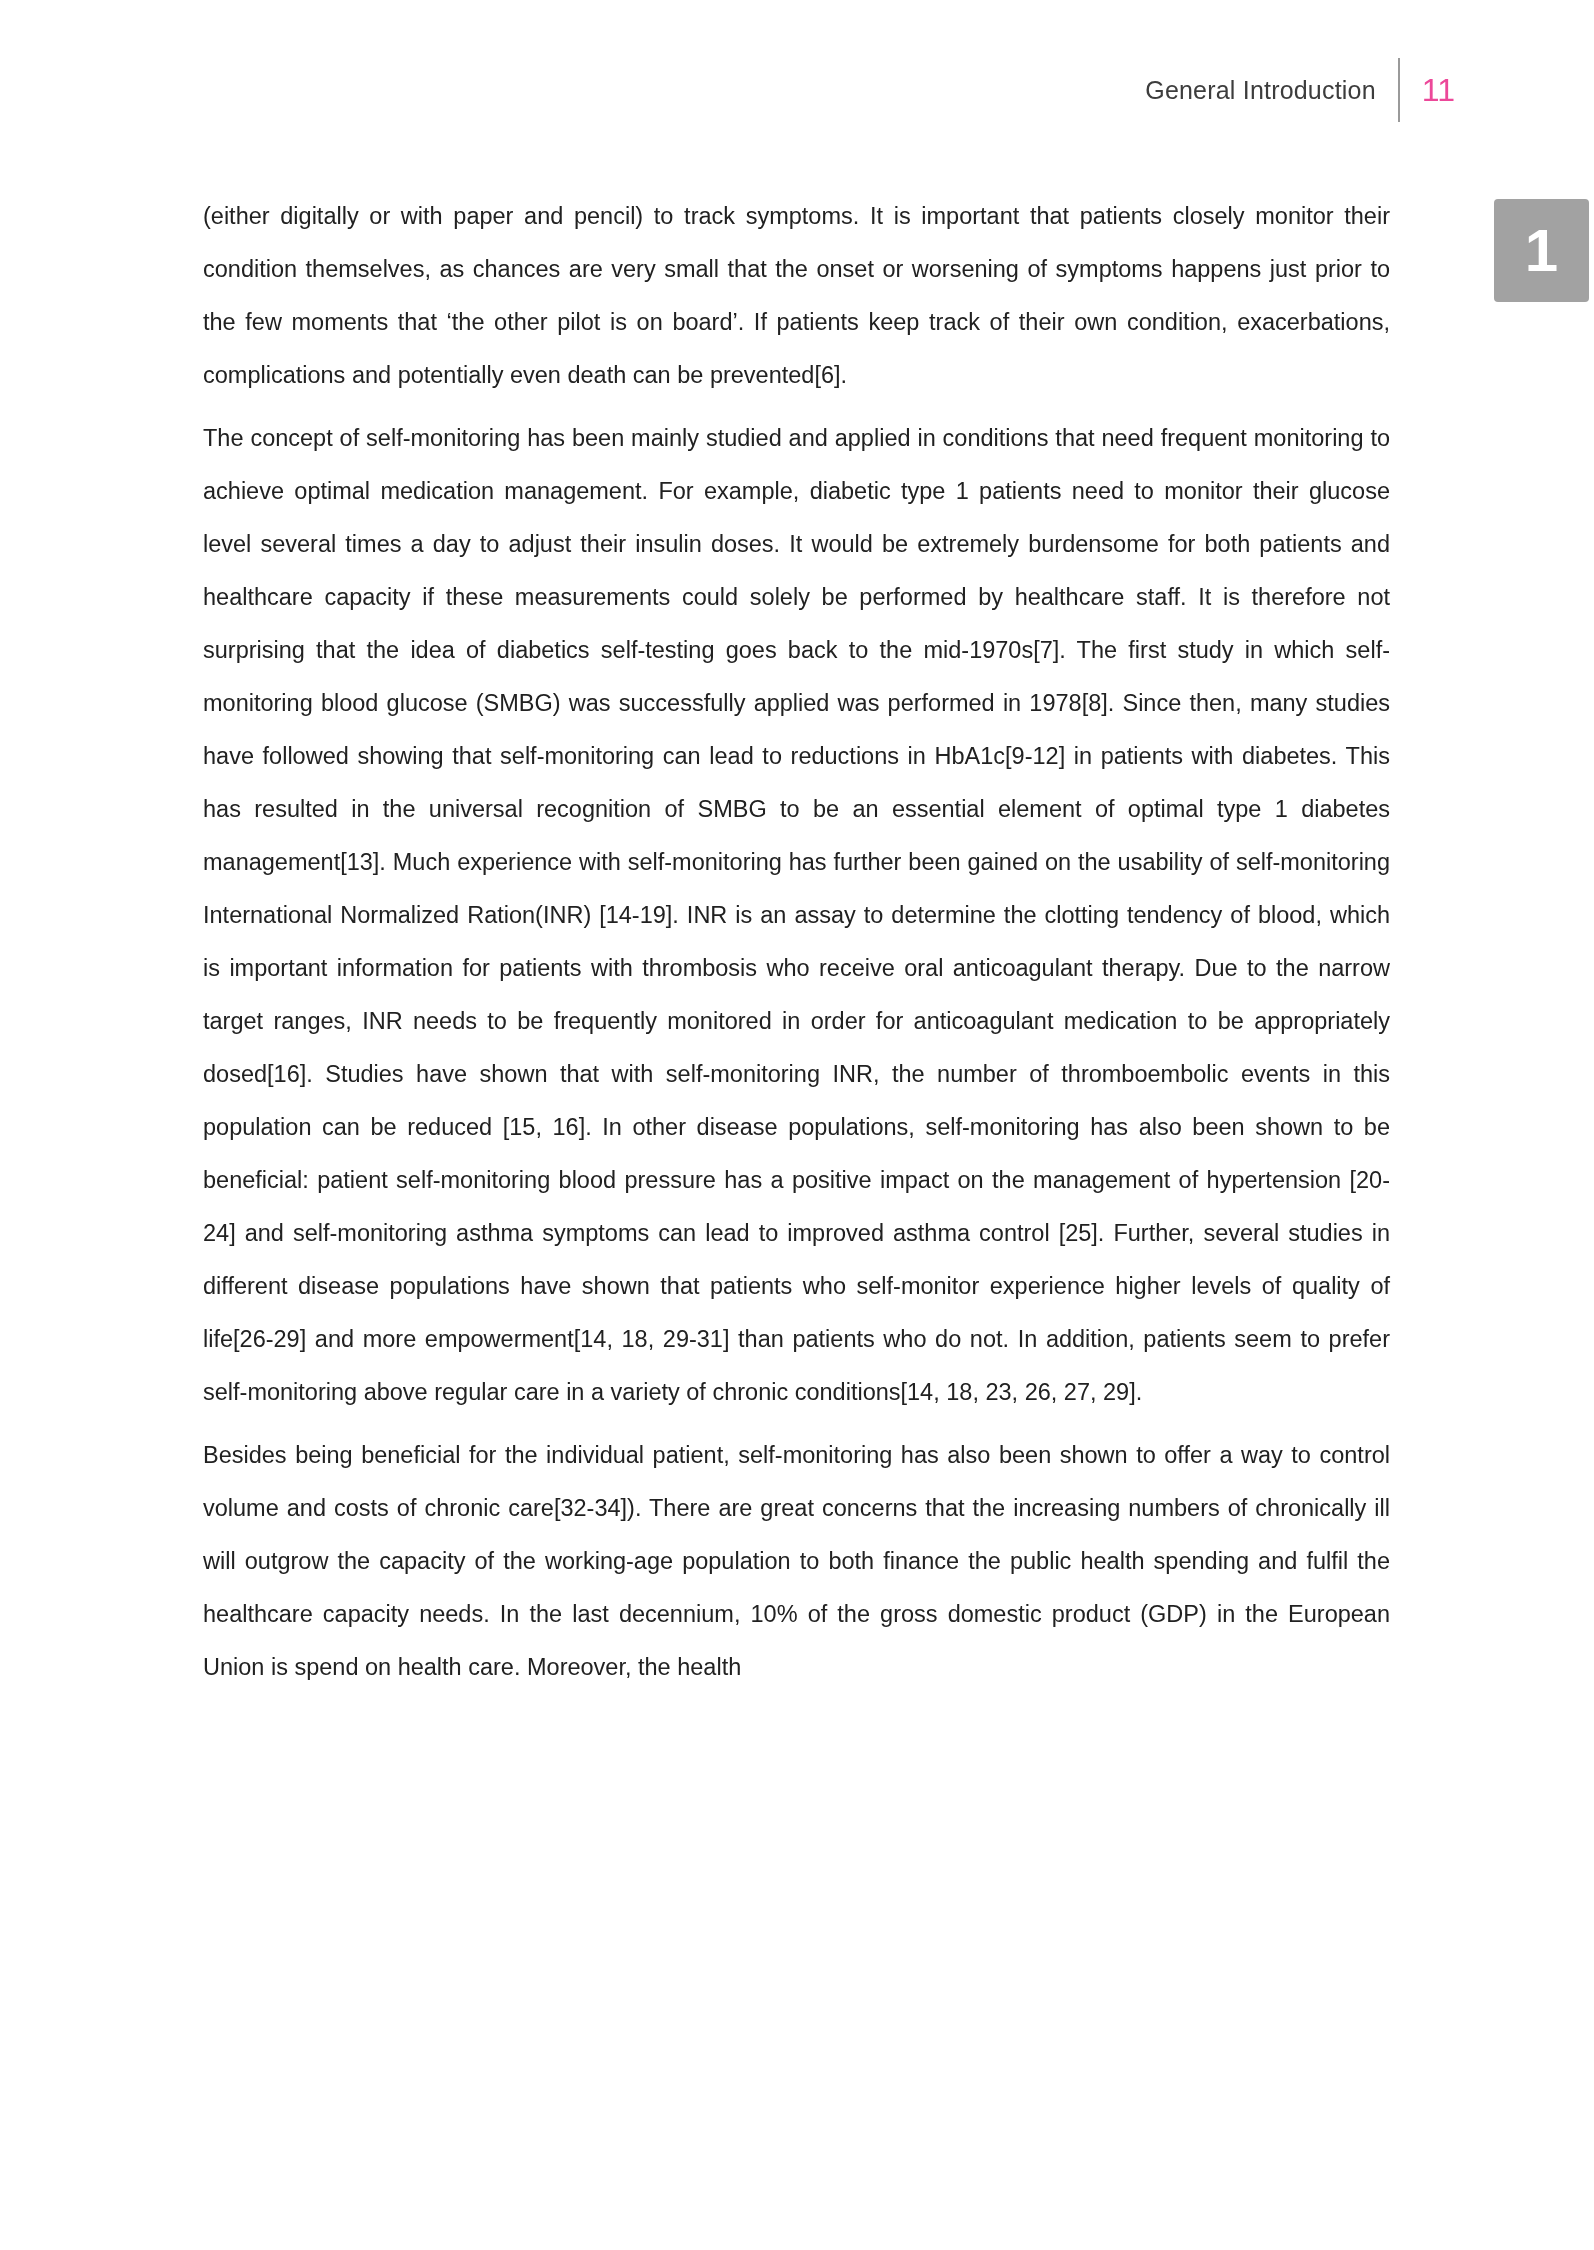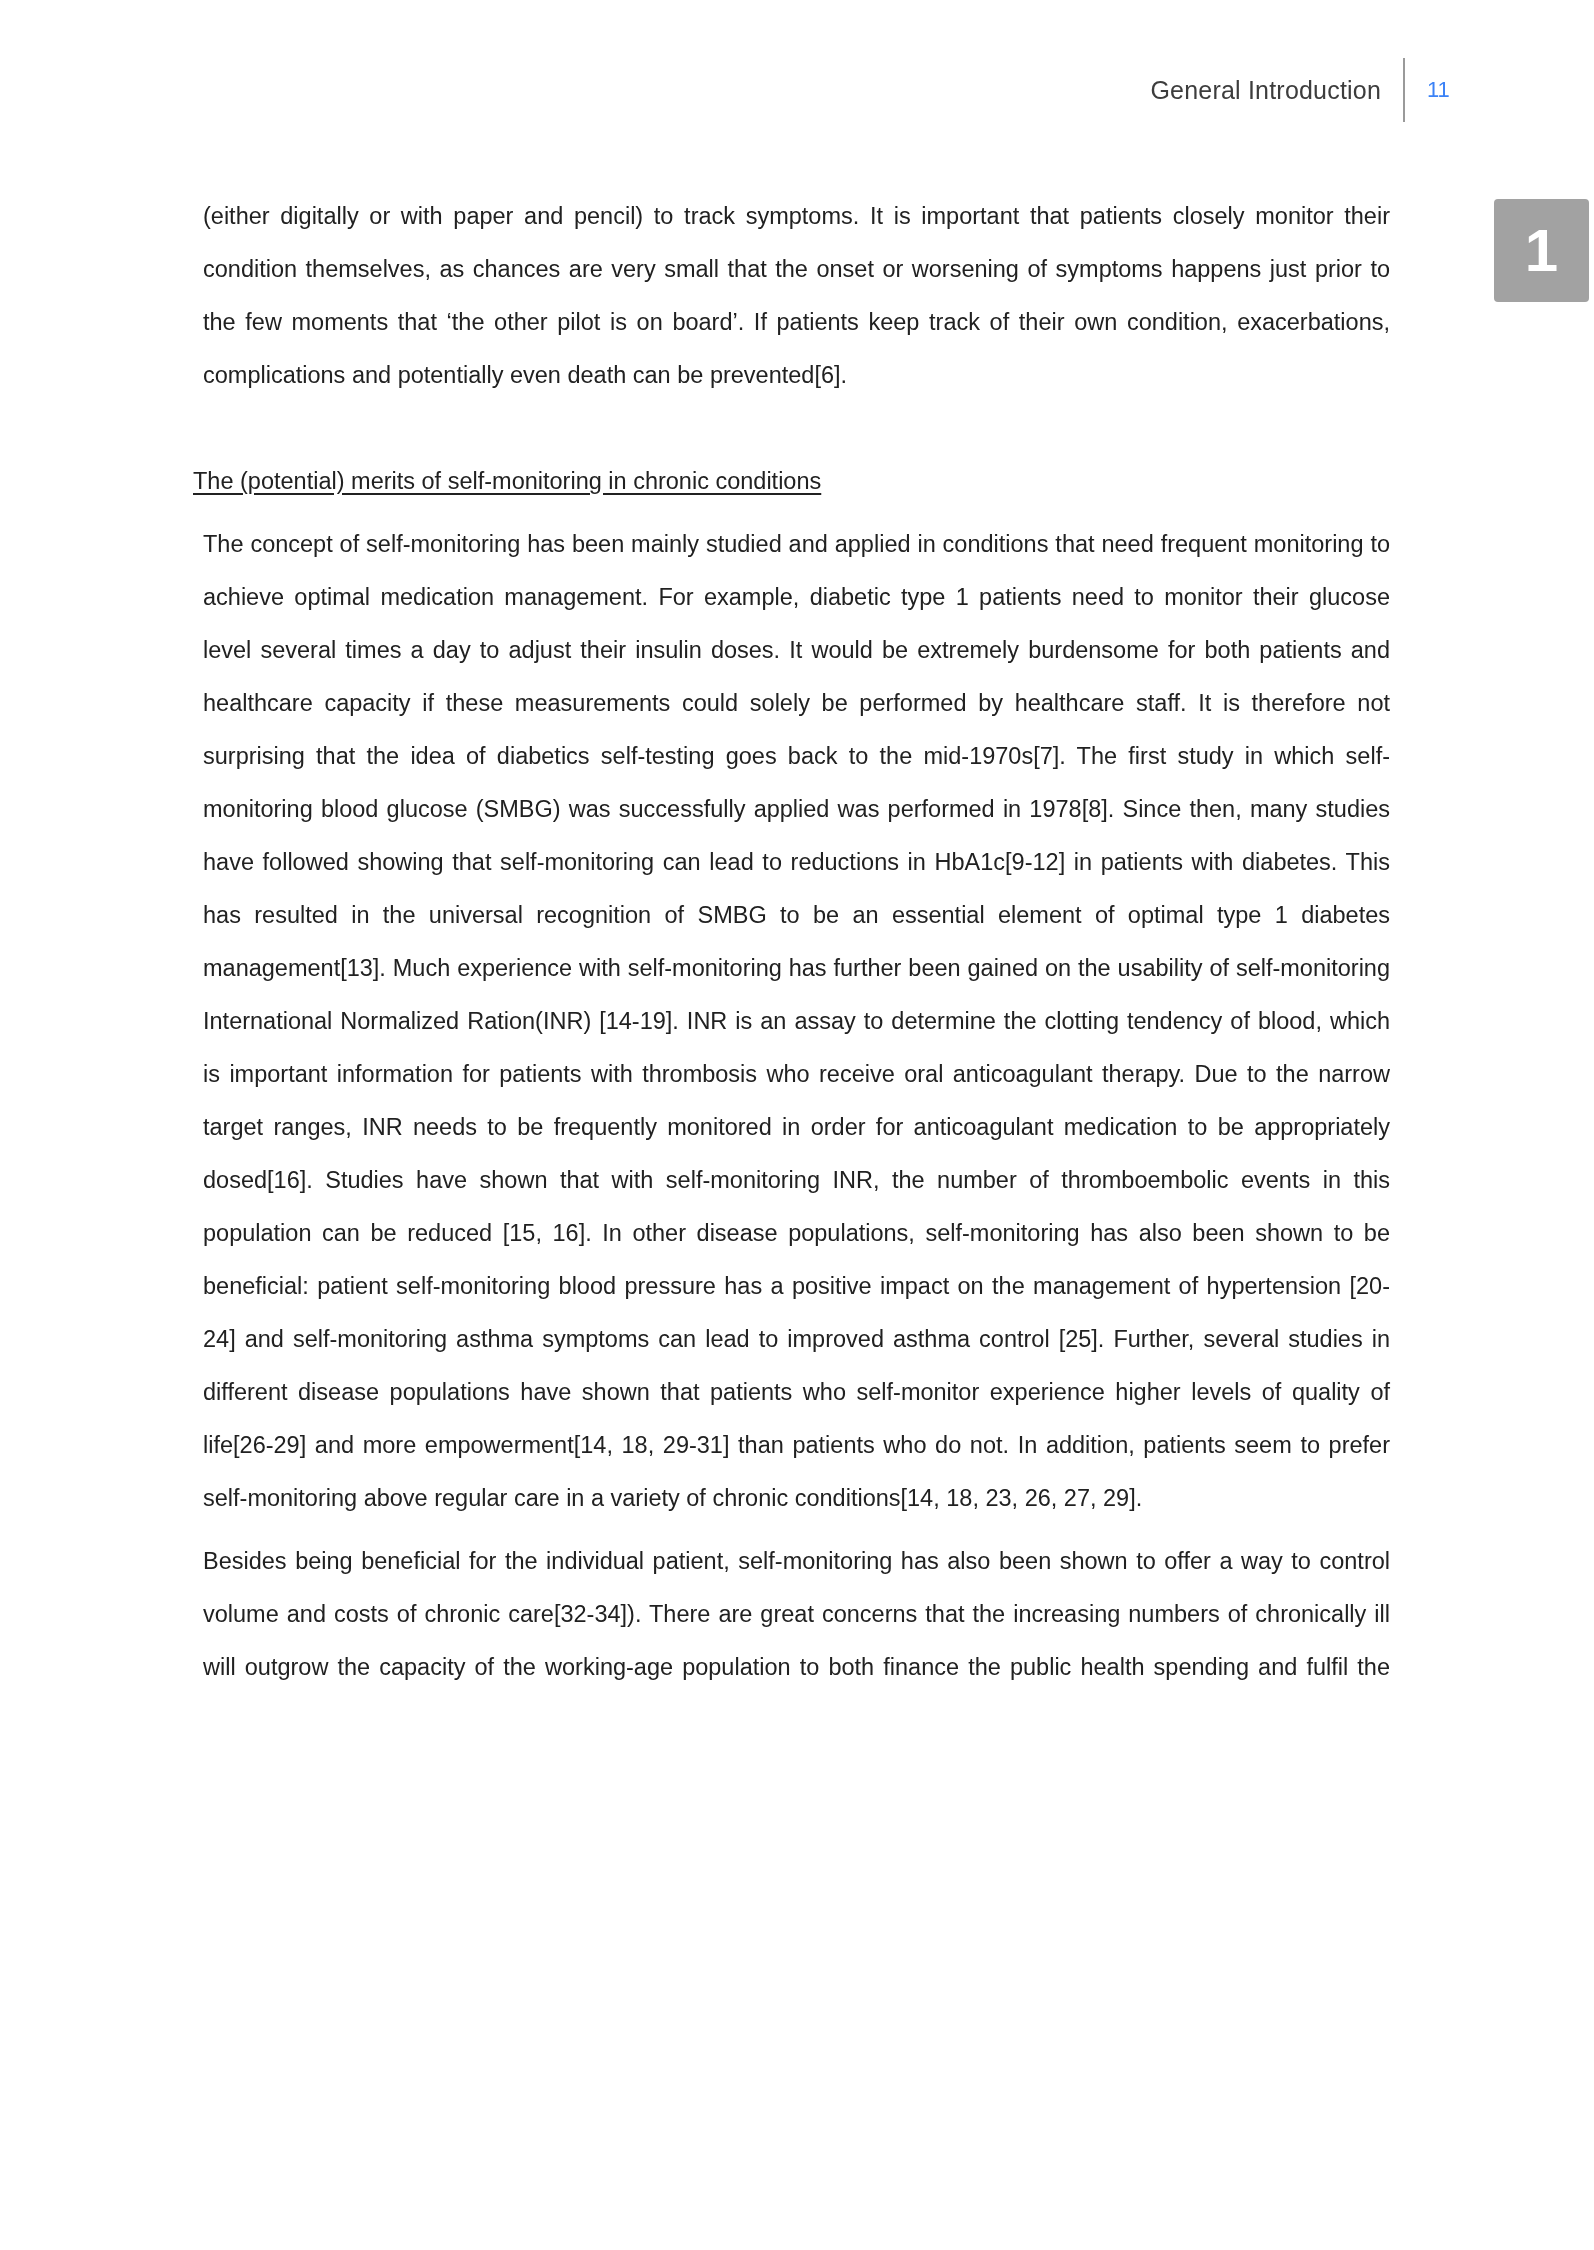--- a/index.html
+++ b/index.html
@@ -32,22 +32,22 @@
     color: #3d3d3d;
     letter-spacing: 0.2px;
   }
   .header-divider {
     width: 2px;
     height: 64px;
     background: #9a9a9a;
     margin: 0 22px;
   }
   .page-number {
-    font-size: 22px;
-    color: #3b82f6;
+    font-size: 32px;
+    color: #ec4899;
     min-width: 28px;
     text-align: left;
   }
 
   
   .chapter-tab {
     position: absolute;
     top: 199px;
     right: 5px;
     width: 95px;
@@ -101,20 +101,19 @@
     <span class="page-number">11</span>
   </header>
 
   <div class="chapter-tab">
     <span>1</span>
   </div>
 
   <main class="text-block">
     <p>(either digitally or with paper and pencil) to track symptoms. It is important that patients closely monitor their condition themselves, as chances are very small that the onset or worsening of symptoms happens just prior to the few moments that ‘the other pilot is on board’. If patients keep track of their own condition, exacerbations, complications and potentially even death can be prevented[6].</p>
 
-    <h2 class="subheading">The (potential) merits of self-monitoring in chronic conditions</h2>
 
     <p>The concept of self-monitoring has been mainly studied and applied in conditions that need frequent monitoring to achieve optimal medication management. For example, diabetic type 1 patients need to monitor their glucose level several times a day to adjust their insulin doses. It would be extremely burdensome for both patients and healthcare capacity if these measurements could solely be performed by healthcare staff. It is therefore not surprising that the idea of diabetics self-testing goes back to the mid-1970s[7]. The first study in which self-monitoring blood glucose (SMBG) was successfully applied was performed in 1978[8]. Since then, many studies have followed showing that self-monitoring can lead to reductions in HbA1c[9-12] in patients with diabetes. This has resulted in the universal recognition of SMBG to be an essential element of optimal type 1 diabetes management[13]. Much experience with self-monitoring has further been gained on the usability of self-monitoring International Normalized Ration(INR) [14-19]. INR is an assay to determine the clotting tendency of blood, which is important information for patients with thrombosis who receive oral anticoagulant therapy. Due to the narrow target ranges, INR needs to be frequently monitored in order for anticoagulant medication to be appropriately dosed[16]. Studies have shown that with self-monitoring INR, the number of thromboembolic events in this population can be reduced [15, 16]. In other disease populations, self-monitoring has also been shown to be beneficial: patient self-monitoring blood pressure has a positive impact on the management of hypertension [20-24] and self-monitoring asthma symptoms can lead to improved asthma control [25]. Further, several studies in different disease populations have shown that patients who self-monitor experience higher levels of quality of life[26-29] and more empowerment[14, 18, 29-31] than patients who do not. In addition, patients seem to prefer self-monitoring above regular care in a variety of chronic conditions[14, 18, 23, 26, 27, 29].</p>
 
     <p>Besides being beneficial for the individual patient, self-monitoring has also been shown to offer a way to control volume and costs of chronic care[32-34]). There are great concerns that the increasing numbers of chronically ill will outgrow the capacity of the working-age population to both finance the public health spending and fulfil the healthcare capacity needs. In the last decennium, 10% of the gross domestic product (GDP) in the European Union is spend on health care. Moreover, the health</p>
   </main>
 
 </div>
 
 </body></html>

